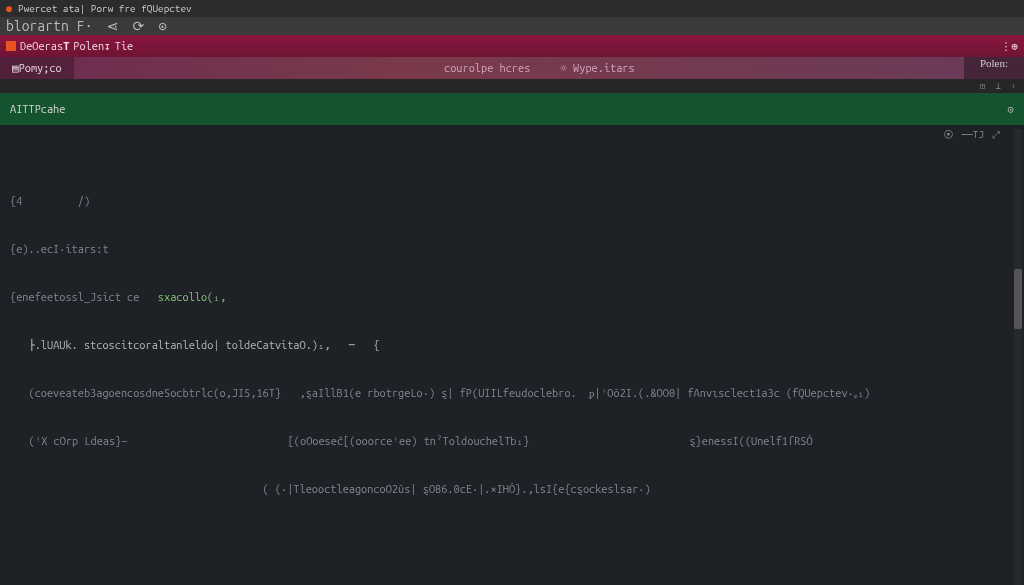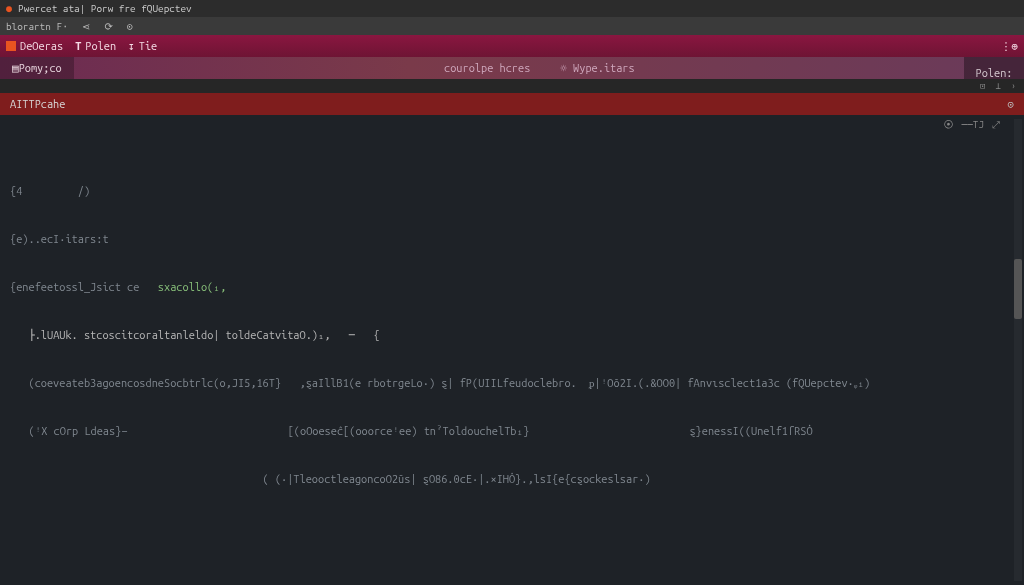--- a/index.html
+++ b/index.html
@@ -11,47 +11,47 @@
 }
 .titlebar {
   height: 17px; background: #2c2c2c; color: #ccc;
   display: flex; align-items: center; padding: 0 6px;
   font-size: 10px;
 }
 .titlebar .icon { color: #e95420; margin-right: 6px; }
 .toolbar1 {
   height: 18px; background: #3a3a3a; color: #bbb;
   display: flex; align-items: center; padding: 0 6px; gap: 14px;
-  font-size: 10px;
+  font-size: 14px;
 }
 .toolbar1 span { cursor: default; }
 .toolbar2 {
   height: 22px; background: linear-gradient(#8a1640,#6e1434);
-  color: #f5dce6; display: flex; align-items: center; padding: 0 6px; gap: 12px;
+  color: #f5dce6; display: flex; align-items: center; padding: 0 6px; 
   font-size: 11px;
 }
 .toolbar2 .btn { display:flex; align-items:center; gap:4px; }
 .toolbar2 .sq { width:10px;height:10px;background:#e95420;display:inline-block; }
 .toolbar2 .spacer { flex:1; }
 .tabbar {
   height: 22px; background: linear-gradient(90deg,#6c2b52 0%,#7a3a4a 40%,#6a3a5a 100%);
   color:#e8d6de; display:flex; align-items:center; font-size:11px;
 }
 .tabbar .tab {
   padding: 0 12px; height:100%; display:flex; align-items:center;
   background: rgba(0,0,0,0.25); margin-right:1px;
 }
 .tabbar .center { flex:1; display:flex; justify-content:center; gap:30px; color:#cfa8bd;padding-left:40px;}
-.tabbar .right { width:60px; text-align:center; color:#d5c9d0; background: rgba(0,0,0,0.35); height:100%; display:flex; align-items:flex-end; justify-content:center;}
+.tabbar .right { width:60px; text-align:center; color:#d5c9d0; background: rgba(0,0,0,0.35); height:100%; display:flex; align-items:flex-start; justify-content:center;font-family:Liberation Serif, serif;}
 .subhead {
   height: 14px; background:#262626; display:flex; justify-content:flex-end;
   padding: 0 8px; gap:10px; color:#888; font-size:9px; align-items:center;
 }
 .probe {
-  height: 22px; background:#7f1d1d; color:#d8d8d8; padding: 0 10px;
+  height: 32px; background:#14532d; color:#d8d8d8; padding: 0 10px;
   display:flex; align-items:center; justify-content:space-between;
   font-size:11px;
   gap:18px;
 }
 .probe .gear { color:#bdbdbd; }
 .editor {
   position: relative;
   height: calc(585px - 17px - 18px - 22px - 22px - 14px - 22px);
   background:#1e2227; color:#cfd3d8; padding: 4px 8px 4px 10px;
   font-size: 11px; line-height: 16px; white-space: pre;

